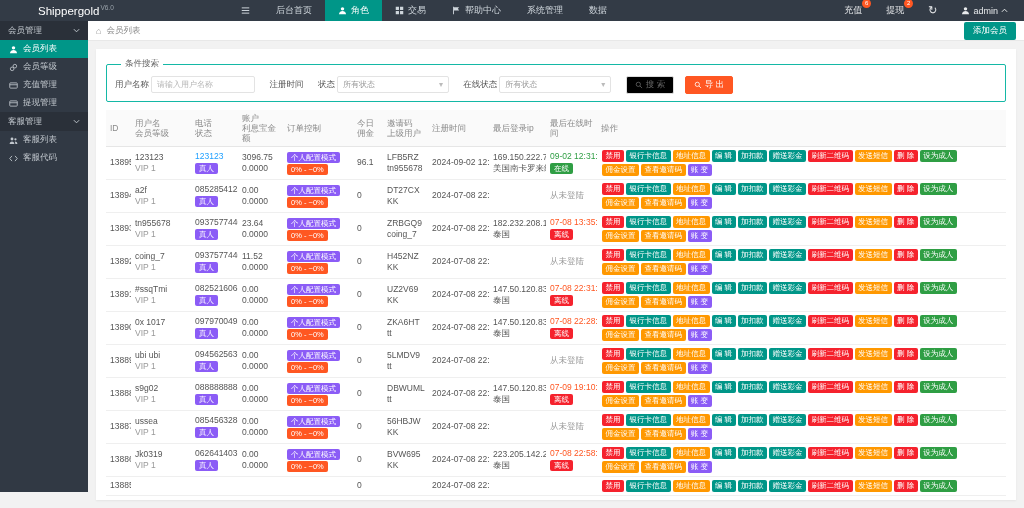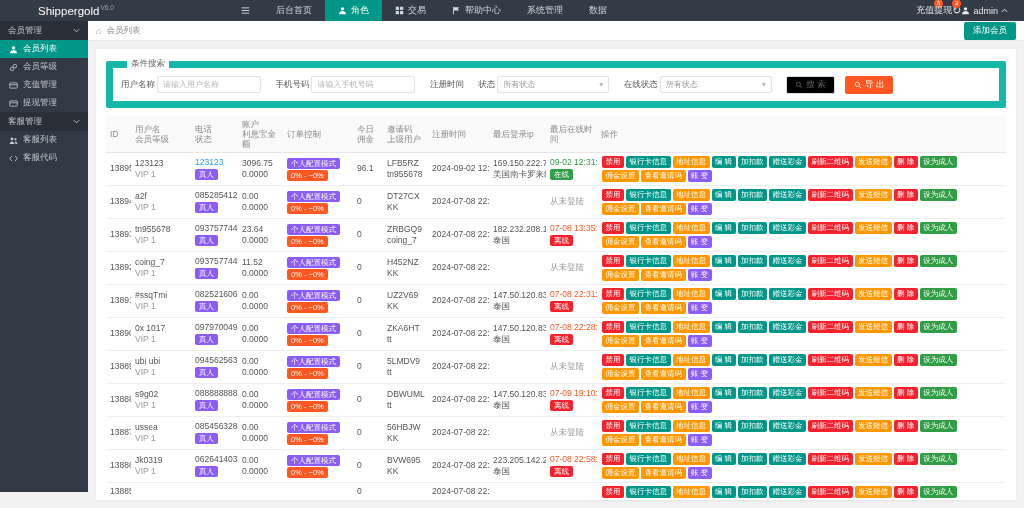--- a/index.html
+++ b/index.html
@@ -7,21 +7,21 @@
     font-family:"Liberation Sans","DejaVu Sans",sans-serif;}
   svg{display:block}
   
   .navbar{position:absolute;top:0;left:0;right:0;height:21px;background:#333b46;
     display:flex;align-items:center;color:#e8eaec;z-index:30}
   .brand{width:228px;padding-left:38px;font-size:11.5px;color:#fff;white-space:nowrap}
   .brand sup{font-size:6.5px;color:#9aa3ab;margin-left:1px}
   .nav-menu{display:flex;height:100%;align-items:stretch;font-size:9px;color:#cfd6dc}
   .nav-item{display:flex;align-items:center;gap:4px;padding:0 13px;cursor:pointer;white-space:nowrap}
   .nav-item.active{background:#009688;color:#fff}
-  .nav-right{margin-left:auto;display:flex;align-items:center;gap:0;padding-right:16px;font-size:9px}
+  .nav-right{margin-left:auto;display:flex;align-items:center;gap:24px;padding-right:16px;font-size:9px}
   .nav-chip{position:relative;cursor:pointer;white-space:nowrap}
   .dot-badge{position:absolute;top:-5px;right:-9px;min-width:9px;height:9px;border-radius:5px;
     background:#ff5722;color:#fff;font-size:6px;line-height:9px;text-align:center;padding:0 1px}
   .nav-user{display:flex;align-items:center;gap:3px;cursor:pointer}
   
   .sidebar{position:absolute;top:21px;left:0;bottom:16px;width:88px;background:#313944;z-index:20}
   .side-group-h{height:19px;display:flex;align-items:center;justify-content:space-between;
     padding:0 8px;font-size:8.5px;color:#c2c8ce;background:#2a3039;cursor:pointer}
   .side-item{height:18px;display:flex;align-items:center;gap:5px;padding:0 9px;
     font-size:8.5px;color:#c2c8ce;cursor:pointer;white-space:nowrap}
@@ -29,21 +29,21 @@
   .side-item .ic{width:9px;height:9px;flex:0 0 9px;color:inherit}
   
   .bcrumb{position:absolute;top:21px;left:88px;right:0;height:20px;background:#fff;
     border-bottom:1px solid #e8e8e8;display:flex;align-items:center;gap:5px;
     padding:0 8px;font-size:8.5px;color:#888;z-index:10}
   .add-btn{margin-left:auto;background:#009688;color:#fff;border:none;border-radius:2px;
     font-size:8.5px;padding:3px 9px;cursor:pointer}
   
   .main{position:absolute;top:41px;left:88px;right:0;bottom:0;padding:8px;overflow:hidden}
   .card{background:#fff;height:100%;padding:9px 10px;box-shadow:0 1px 2px rgba(0,0,0,.06);overflow:hidden}
-  fieldset.search{border:7px solid #14b8a6;border-radius:2px;padding:5px 8px 7px}
+  fieldset.search{border:1px solid #14b8a6;border-radius:2px;padding:5px 8px 7px}
   fieldset.search legend{font-size:8.5px;color:#666;padding:0 4px;margin-left:6px}
   .sf{display:inline-flex;align-items:center;gap:2px;font-size:8.5px;color:#555;margin-right:10px;vertical-align:middle}
   .sf input{height:17px;width:104px;border:1px solid #e3e3e3;border-radius:2px;
     font-size:8px;padding:0 5px;color:#333;outline:none}
   .sf input::placeholder{color:#b5b5b5}
   .sel{width:112px;height:17px;border:1px solid #e3e3e3;border-radius:2px;display:inline-flex;
     align-items:center;justify-content:space-between;padding:0 5px;color:#999;font-size:8px;cursor:pointer;background:#fff}
   .btn{height:18px;display:inline-flex;align-items:center;gap:3px;font-size:8.5px;
     border-radius:2px;padding:0 8px;cursor:pointer;vertical-align:middle}
   .btn-plain{background:#000000;border:1px solid #ddd;color:#666;margin-right:6px}
@@ -224,24 +224,20 @@
 <div class="main">
   <div class="card">
 
     <fieldset class="search">
       <legend>条件搜索</legend>
       <span class="sf">
         <span>用户名称</span>
         <input placeholder="请输入用户名称" style="">
       </span>
       <span class="sf">
-        <span>手机号码</span>
-        <input placeholder="请输入手机号码" style="">
-      </span>
-      <span class="sf">
         <span>注册时间</span>
       </span>
       <span class="sf">
         <span>状态</span>
         <span class="sel">
           <span>所有状态</span>
           <span style="color:#bbb">▾</span>
         </span>
       </span>
       <span class="sf">

